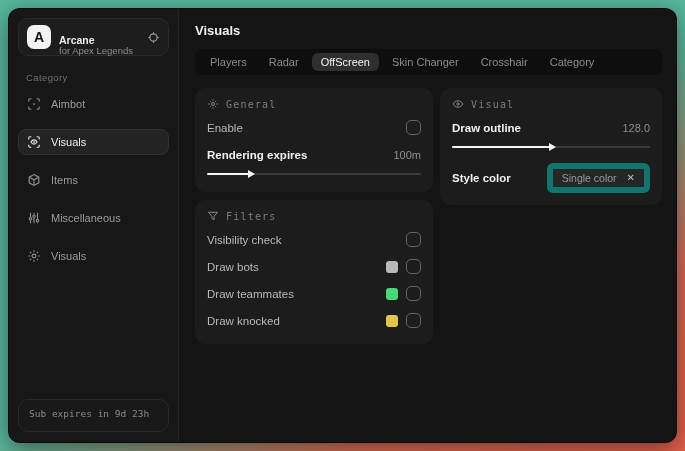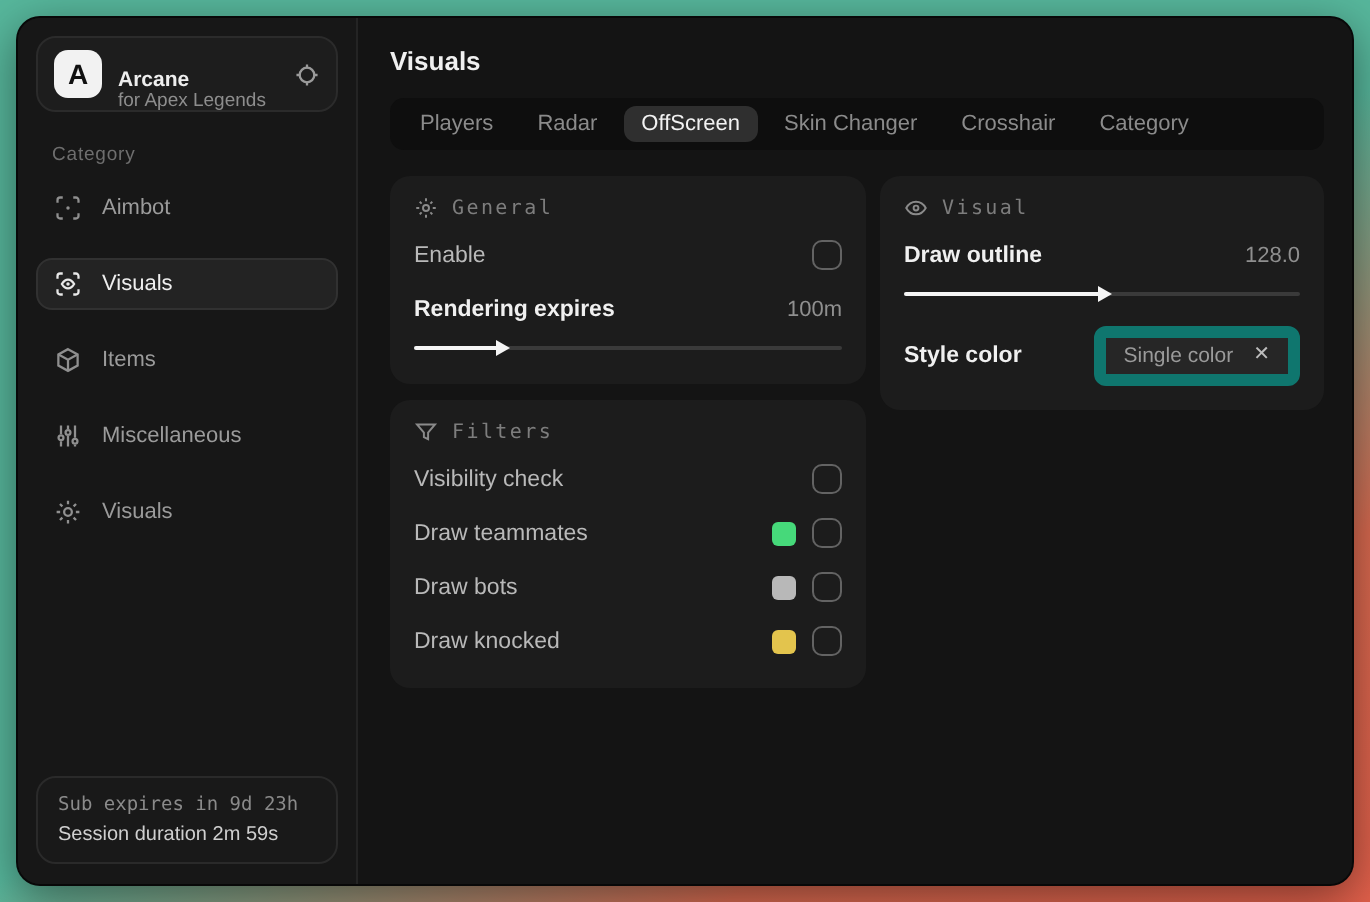--- a/index.html
+++ b/index.html
@@ -177,21 +177,20 @@
           </svg>
         </span>
         <span>Visuals</span>
       </div>
     </div>
 
     <div class="side-spacer"></div>
 
     <div class="footer-card">
       <div class="footer-line1">Sub expires in 9d 23h</div>
-      <div class="footer-line2">Session duration 2m 59s</div>
     </div>
   </div>
 
   <div class="main">
     <div class="page-title">Visuals</div>
 
     <div class="tabbar">
       <div class="tab">Players</div>
       <div class="tab">Radar</div>
       <div class="tab active">OffScreen</div>
@@ -235,30 +234,30 @@
                 <path d="M2 3h12l-4.6 5.4v4.4l-2.8-1.4V8.4z"></path>
               </svg>
             </span>
             <span>Filters</span>
           </div>
           <div class="row">
             <span class="row-label">Visibility check</span>
             <span class="checkbox"></span>
           </div>
           <div class="row">
+            <span class="row-label">Draw bots</span>
+            <span class="right-group">
+              <span class="swatch" style="background: rgb(184, 184, 184);"></span>
+              <span class="checkbox"></span>
+            </span>
+          </div>
+          <div class="row">
             <span class="row-label">Draw teammates</span>
             <span class="right-group">
               <span class="swatch" style="background: rgb(70, 217, 122);"></span>
-              <span class="checkbox"></span>
-            </span>
-          </div>
-          <div class="row">
-            <span class="row-label">Draw bots</span>
-            <span class="right-group">
-              <span class="swatch" style="background: rgb(184, 184, 184);"></span>
               <span class="checkbox"></span>
             </span>
           </div>
           <div class="row">
             <span class="row-label">Draw knocked</span>
             <span class="right-group">
               <span class="swatch" style="background: rgb(227, 196, 77);"></span>
               <span class="checkbox"></span>
             </span>
           </div>

